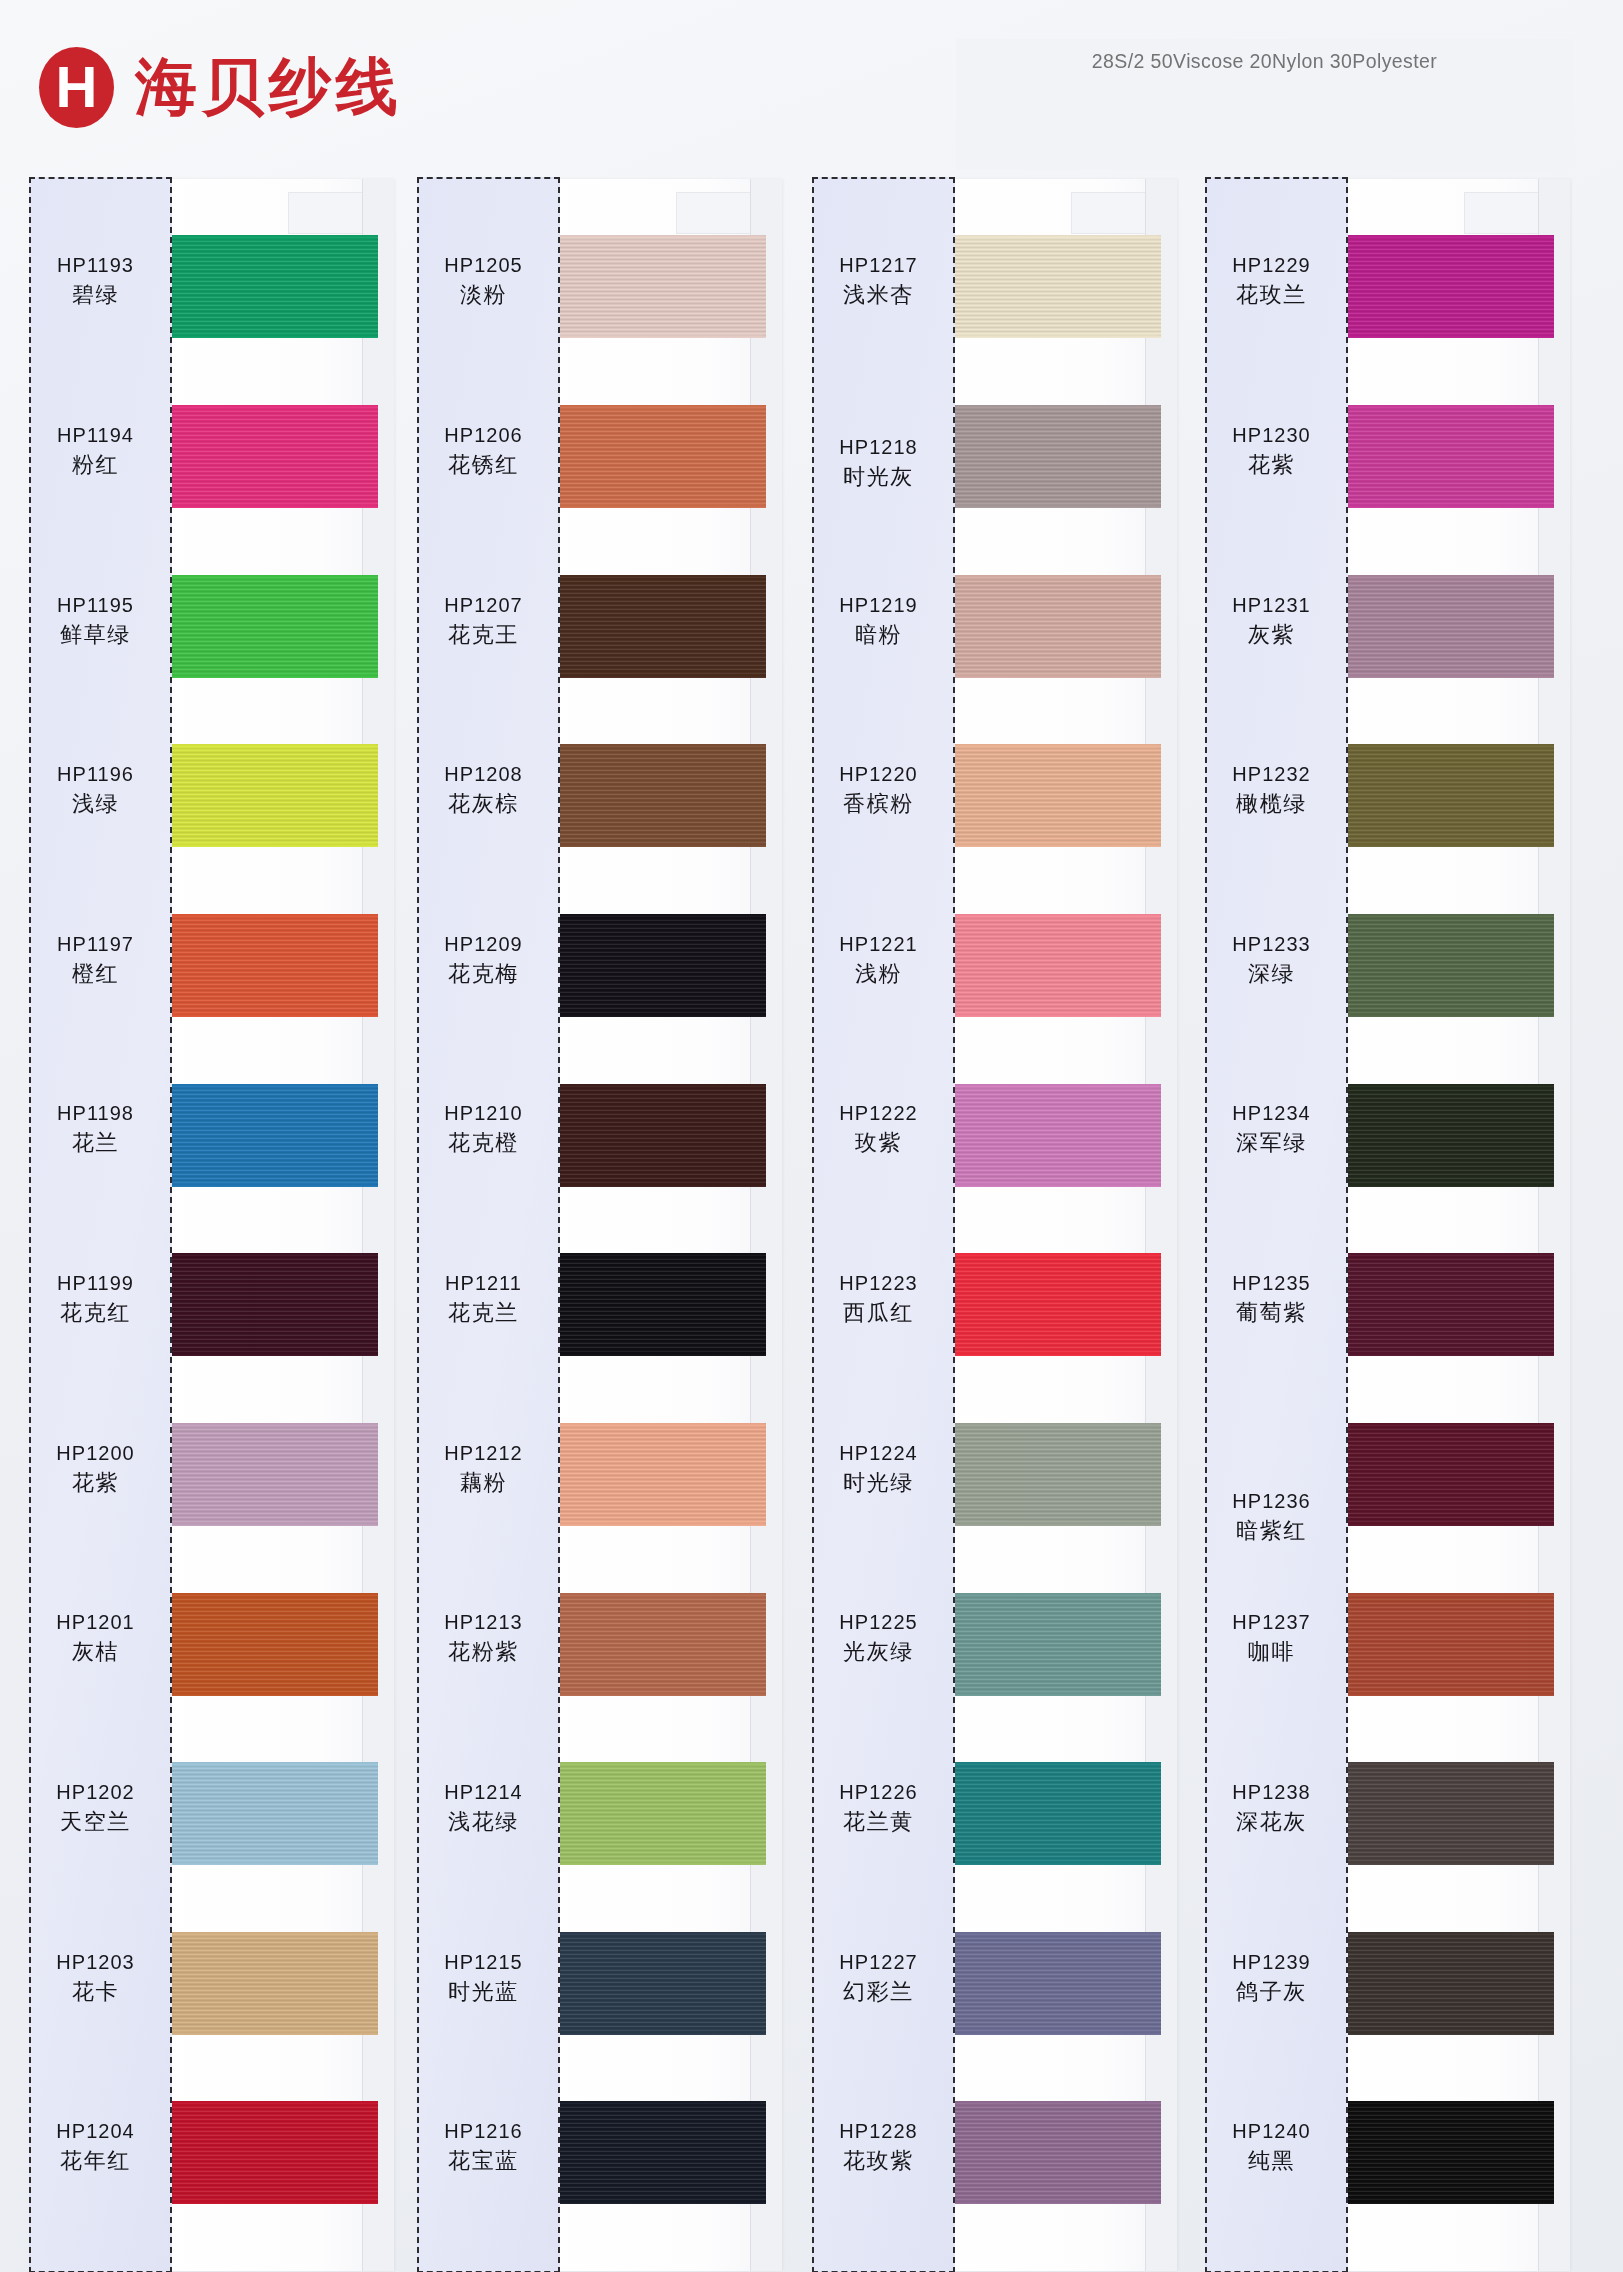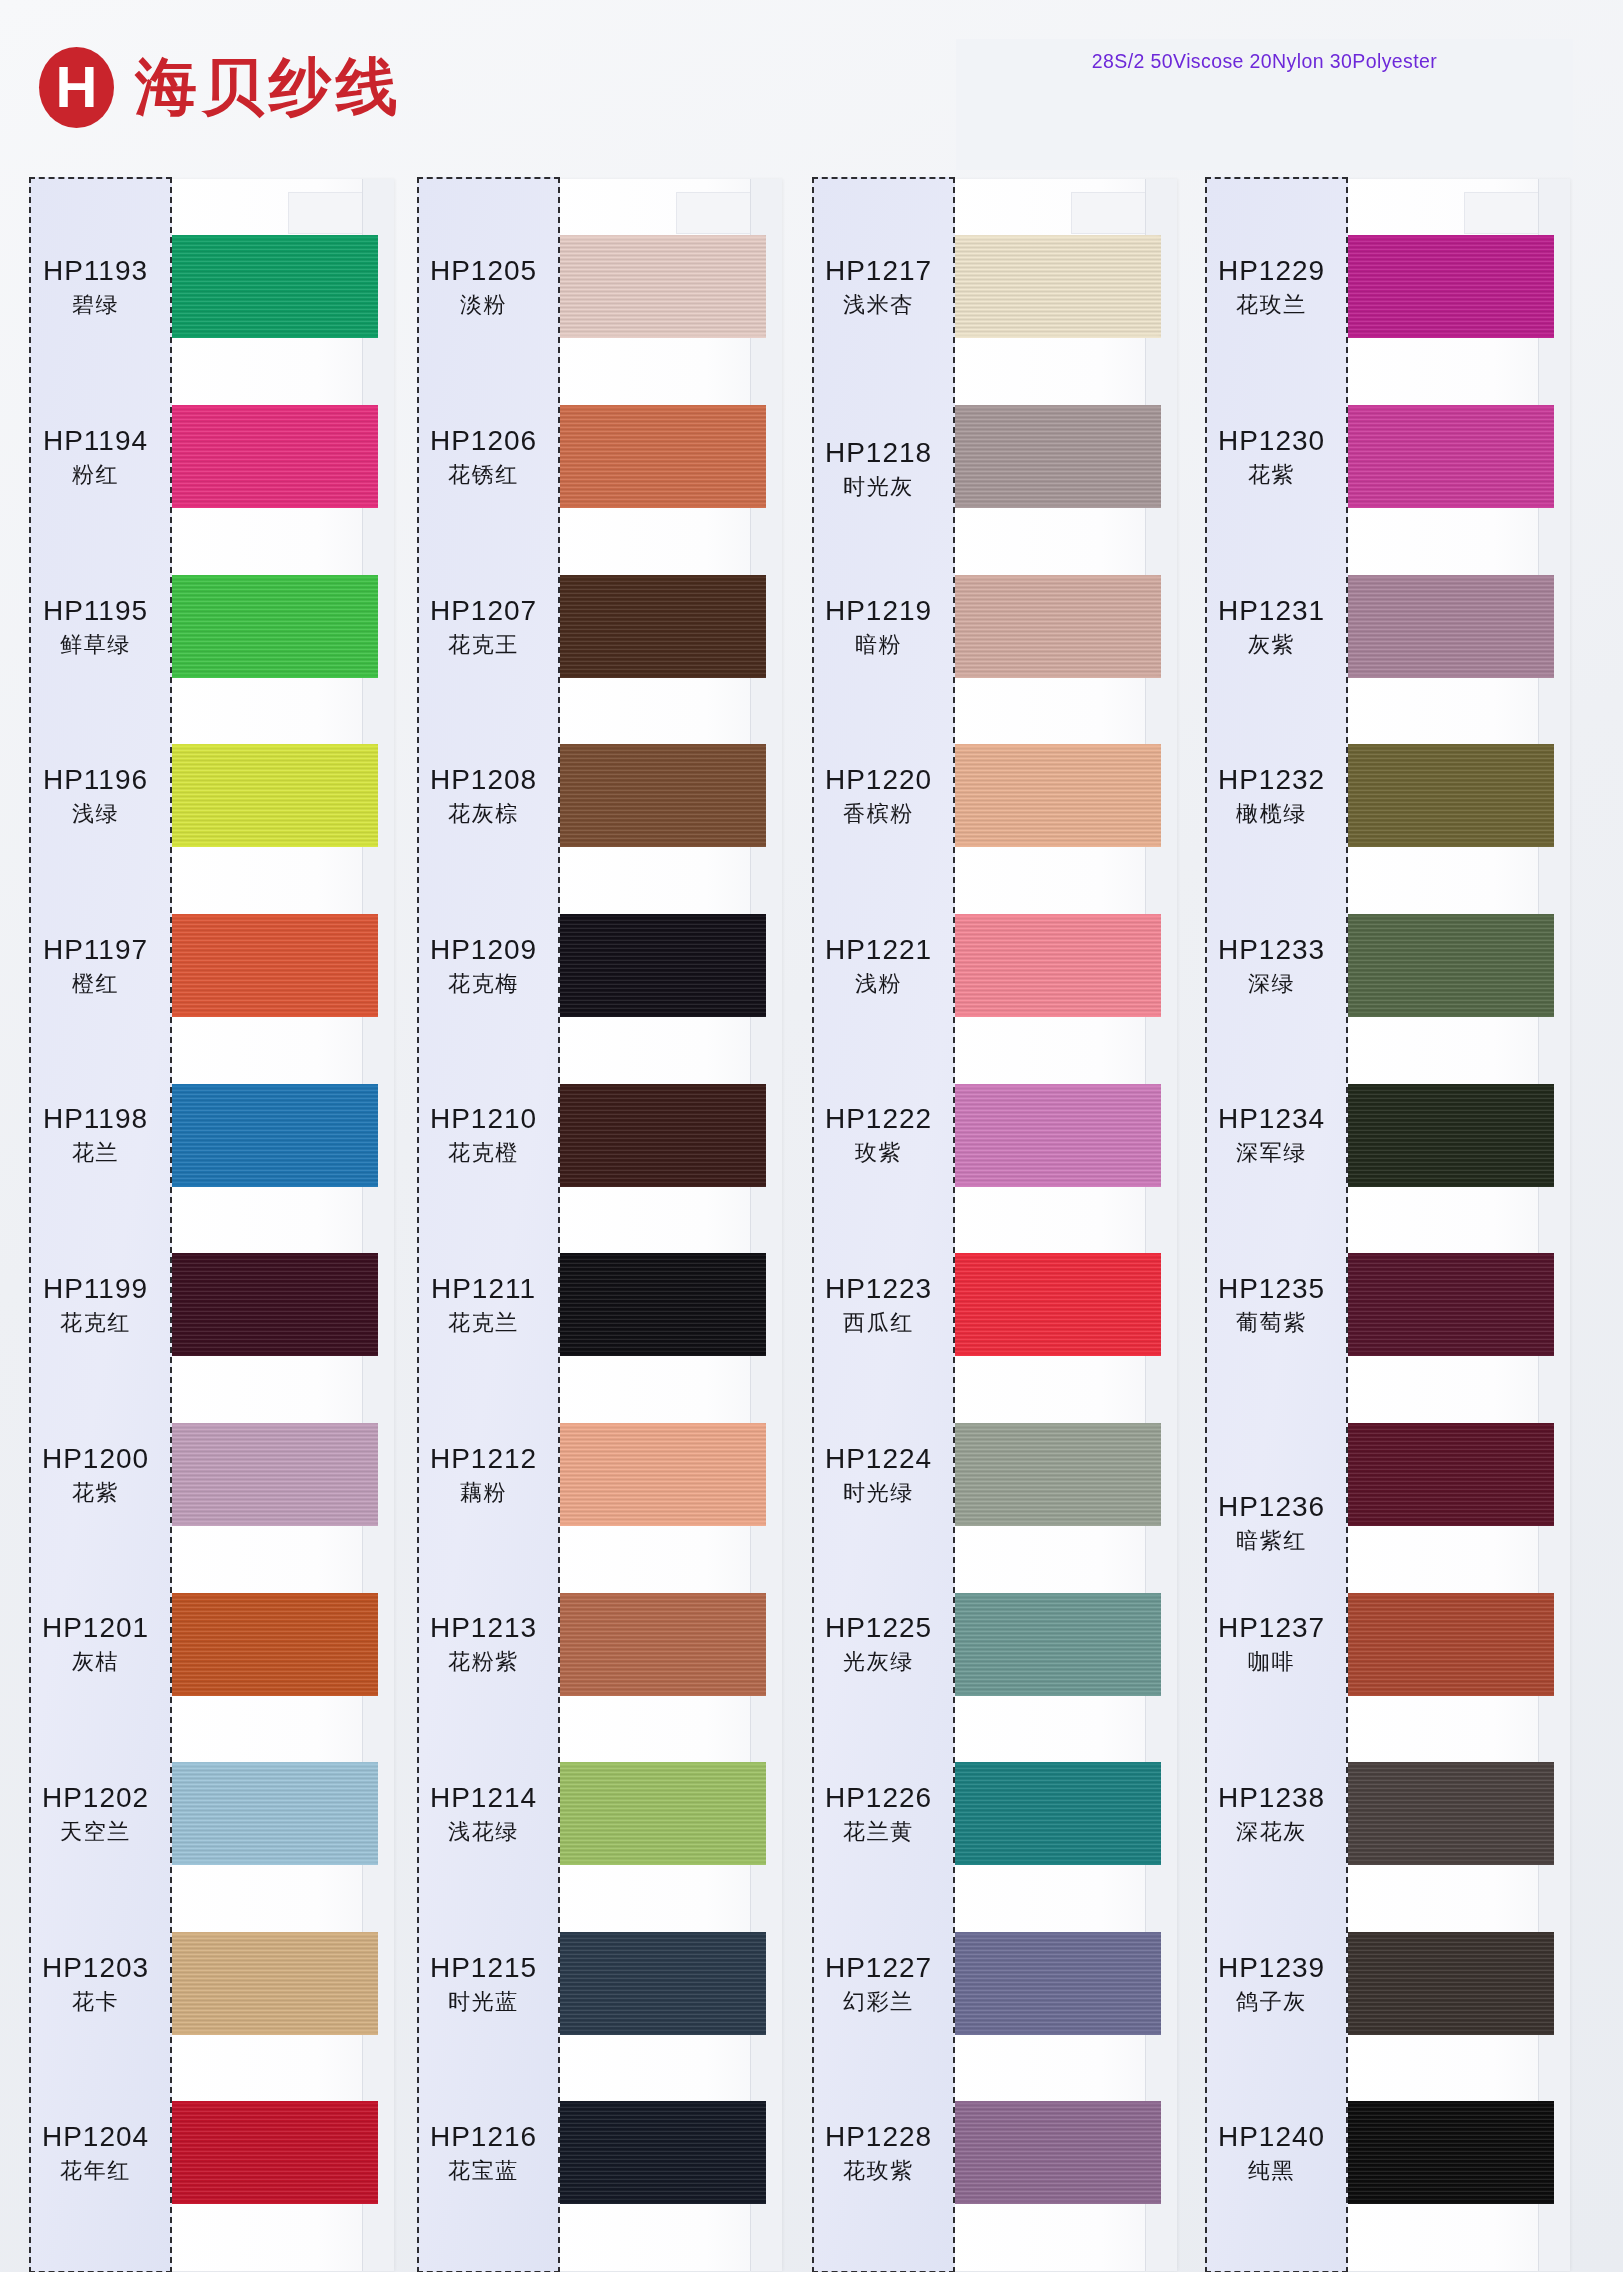--- a/index.html
+++ b/index.html
@@ -39,21 +39,21 @@
     width: 617px; height: 131px;
     background: #f1f3f7;
     padding-top: 11.4px;
     text-align: center;
     color: #4a4a50;
   }
   .spec-title { font-size: 27px; letter-spacing: 2.4px; color: #3c3c42; margin-bottom: 11.4px;
                 font-family: "DejaVu Sans", sans-serif; }
   .spec-cn { font-size: 20px; letter-spacing: 0.8px; color: #55555c; margin-bottom: 11.4px;
              font-family: "DejaVu Sans", sans-serif; }
-  .spec-en { font-size: 19.5px; letter-spacing: 0.4px; color: #6d28d9;
+  .spec-en { font-size: 19.5px; letter-spacing: 0.4px; color: #737373;
              font-family: "Liberation Sans", sans-serif; }
 
   
   .board { position: absolute; left: 0; top: 177px; width: 1623px; height: 2096px; }
 
   .column {
     position: absolute;
     top: 0;
     width: 369px;
     height: 2096px;
@@ -100,21 +100,21 @@
     z-index: 4;
   }
   .label {
     position: absolute;
     left: 0; width: 143px;
     text-align: center;
     color: #17171b;
     line-height: 1.25;
   }
   .label .code {
-    font-size: 28px; letter-spacing: 1px;
+    font-size: 20px; letter-spacing: 1px;
     font-family: "Liberation Sans", sans-serif;
     white-space: nowrap;
   }
   .label .cname {
     font-size: 22px; letter-spacing: 1.6px; margin-top: 3.2px;
     font-family: "DejaVu Sans", sans-serif;
     white-space: nowrap;
   }
 
   

